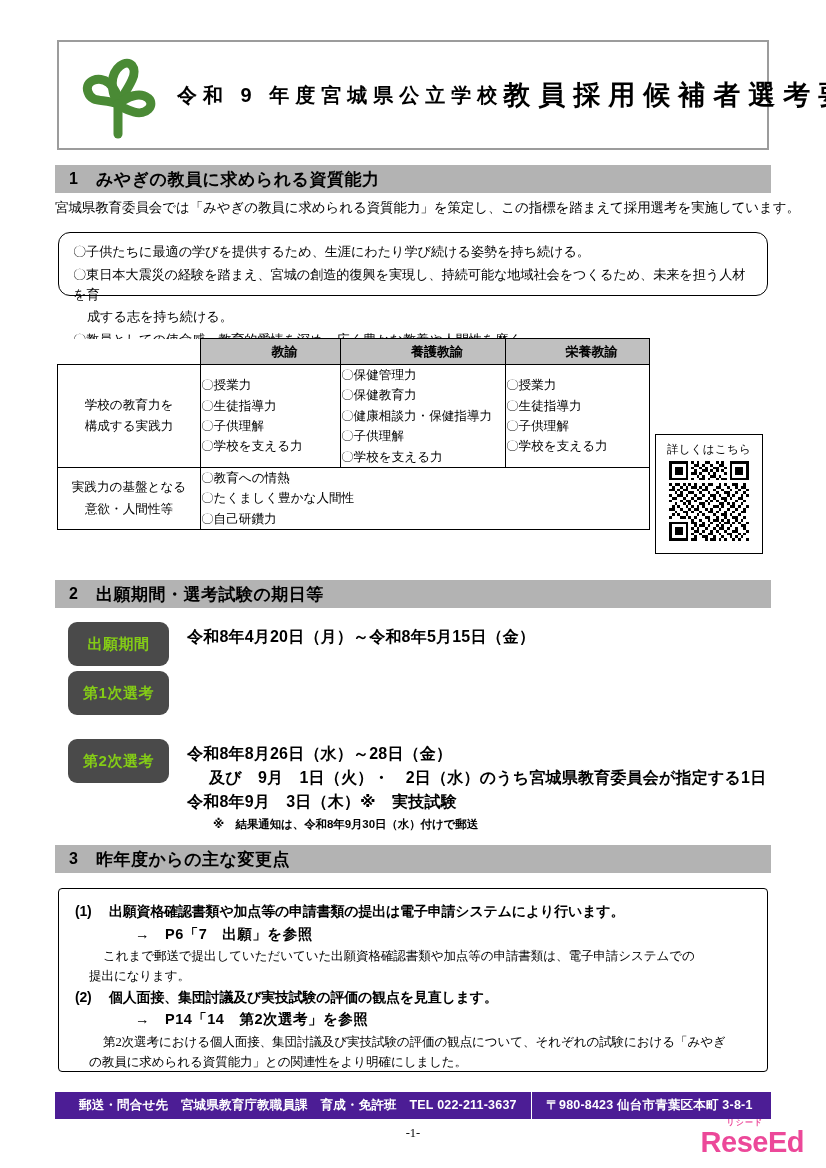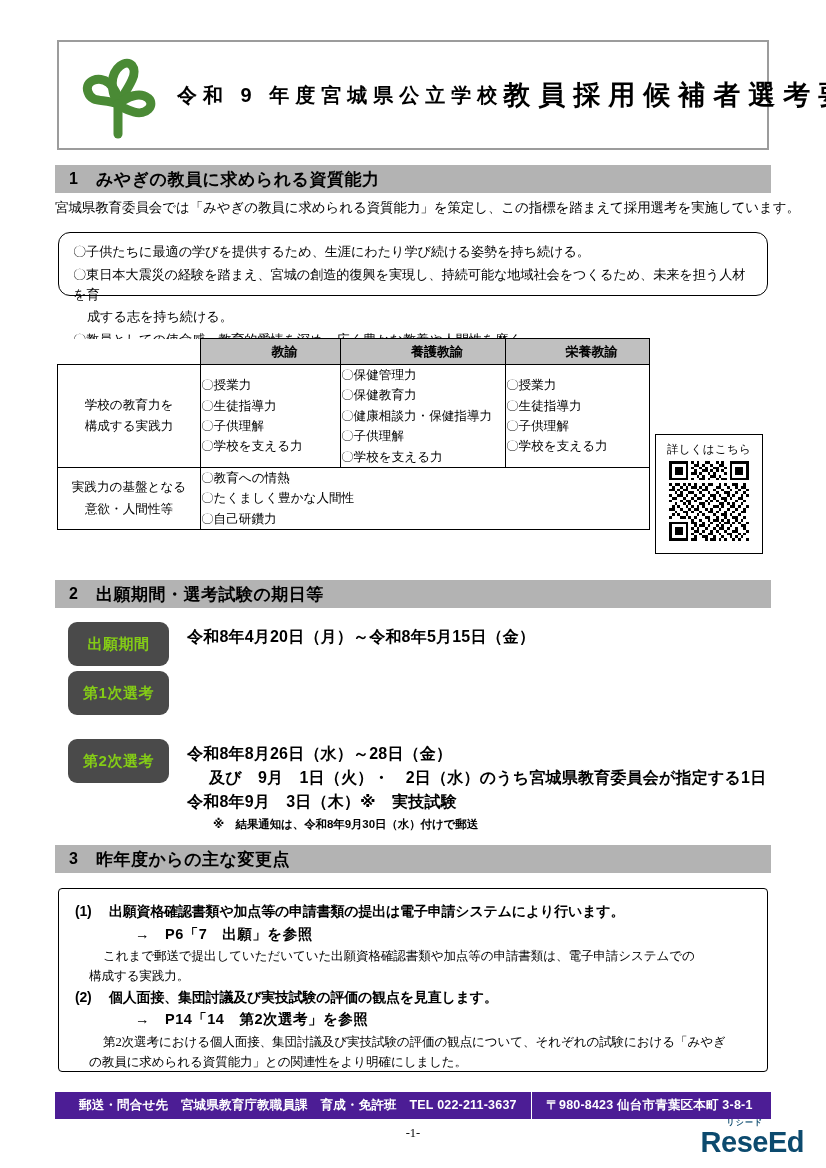--- a/index.html
+++ b/index.html
@@ -308,21 +308,21 @@
     width: 826px;
     text-align: center;
     font-size: 12.5px;
     font-family: "Liberation Serif", serif;
   }
   
   .watermark {
     position: absolute;
     right: 22px;
     top: 1128px;
-    color: #0c4a6e;
+    color: #ec4899;
     font-family: "Liberation Sans", "DejaVu Sans", sans-serif;
     font-weight: bold;
     font-size: 29px;
     letter-spacing: -0.5px;
     line-height: 1;
     user-select: none;
   }
   .watermark .ruby {
     position: absolute;
     left: 26px;
@@ -698,21 +698,21 @@
     <span class="num">3</span>
     <span class="txt">昨年度からの主な変更点</span>
   </div>
 
   <div class="changes-box">
     <div class="chg-head">
       <span class="mk">(1)</span><span>出願資格確認書類や加点等の申請書類の提出は電子申請システムにより行います。</span>
     </div>
     <div class="chg-arrow">→　P6「7　出願」を参照</div>
     <div class="chg-body ind">これまで郵送で提出していただいていた出願資格確認書類や加点等の申請書類は、電子申請システムでの</div>
-    <div class="chg-body">構成する実践力。</div>
+    <div class="chg-body">提出になります。</div>
 
     <div class="chg-head">
       <span class="mk">(2)</span><span>個人面接、集団討議及び実技試験の評価の観点を見直します。</span>
     </div>
     <div class="chg-arrow">→　P14「14　第2次選考」を参照</div>
     <div class="chg-body ind">第2次選考における個人面接、集団討議及び実技試験の評価の観点について、それぞれの試験における「みやぎ</div>
     <div class="chg-body">の教員に求められる資質能力」との関連性をより明確にしました。</div>
   </div>
 
   <div class="footer-bar">

